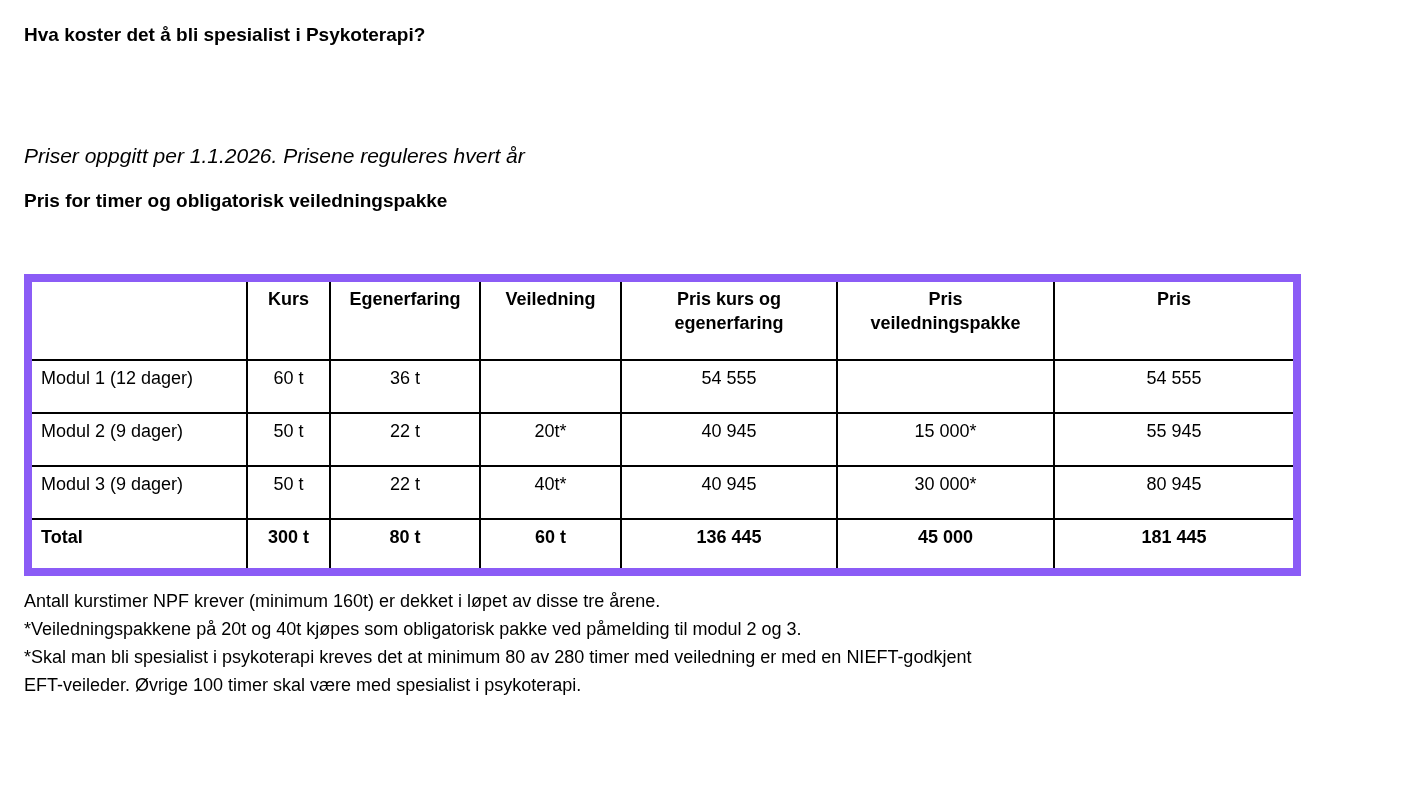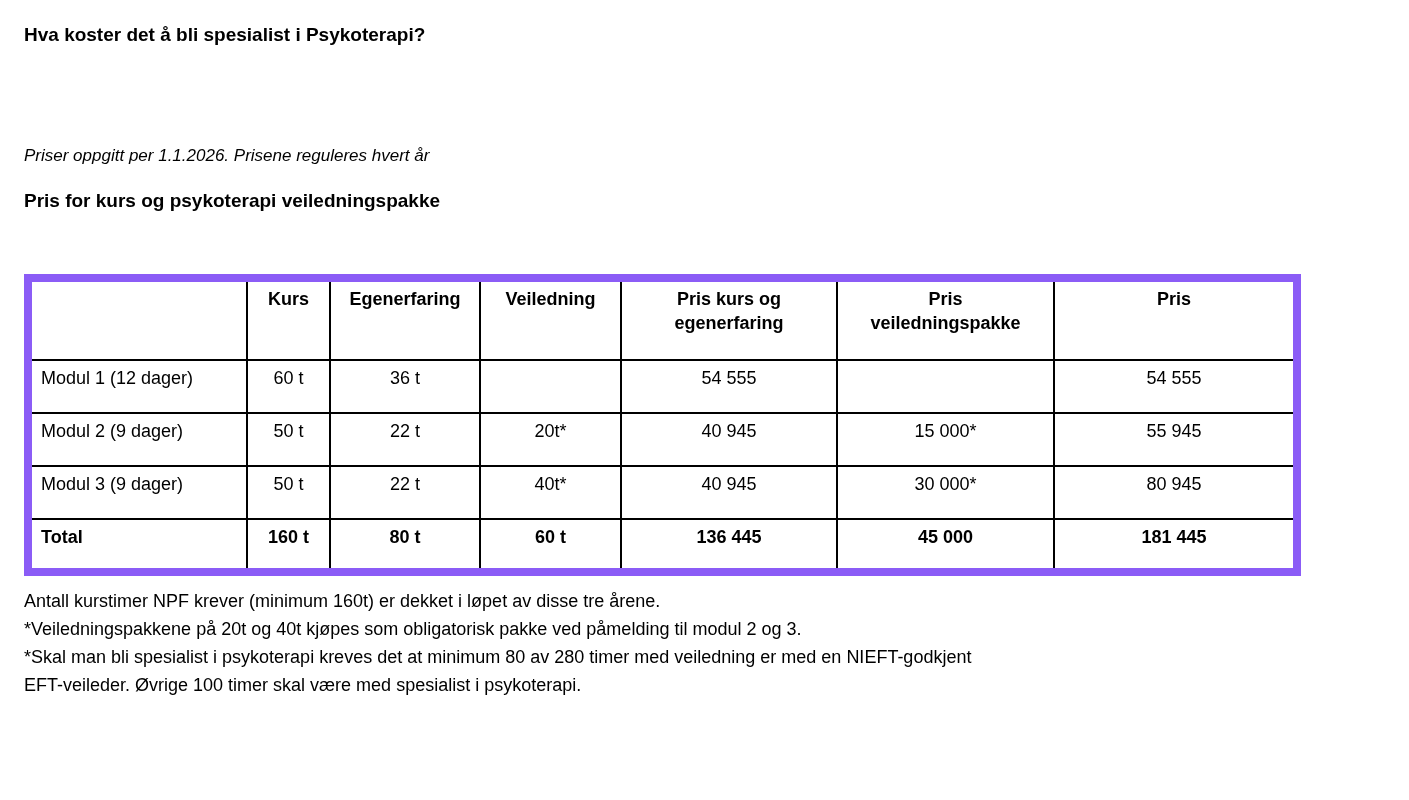--- a/index.html
+++ b/index.html
@@ -24,21 +24,21 @@
   .doc-title {
     margin: 0;
     padding-top: 15px;
     font-size: 19px;
     font-weight: bold;
     line-height: 24px;
   }
   .price-note {
     margin: 0;
     margin-top: 97px;
-    font-size: 17px;
+    font-size: 21px;
     font-style: italic;
     line-height: 24px;
   }
   .section-heading {
     margin: 0;
     margin-top: 21px;
     font-size: 19px;
     font-weight: bold;
     line-height: 24px;
   }
@@ -79,21 +79,21 @@
 </style>
 </head>
 <body>
 
 <div class="page">
 
   <h1 class="doc-title">Hva koster det å bli spesialist i Psykoterapi?</h1>
 
   <p class="price-note">Priser oppgitt per 1.1.2026. Prisene reguleres hvert år</p>
 
-  <h2 class="section-heading">Pris for kurs og psykoterapi veiledningspakke</h2>
+  <h2 class="section-heading">Pris for timer og obligatorisk veiledningspakke</h2>
 
   <table class="pricing">
     <colgroup>
       <col style="width:219px">
       <col style="width:83px">
       <col style="width:150px">
       <col style="width:141px">
       <col style="width:216px">
       <col style="width:217px">
       <col style="width:243px">
@@ -134,21 +134,21 @@
         <td class="row-label">Modul 3 (9 dager)</td>
         <td>50 t</td>
         <td>22 t</td>
         <td>40t*</td>
         <td>40 945</td>
         <td>30 000*</td>
         <td>80 945</td>
       </tr>
       <tr class="total-row">
         <td class="row-label">Total</td>
-        <td>160 t</td>
+        <td>300 t</td>
         <td>80 t</td>
         <td>60 t</td>
         <td>136 445</td>
         <td>45 000</td>
         <td>181 445</td>
       </tr>
     </tbody>
   </table>
 
   <div class="footnotes">

